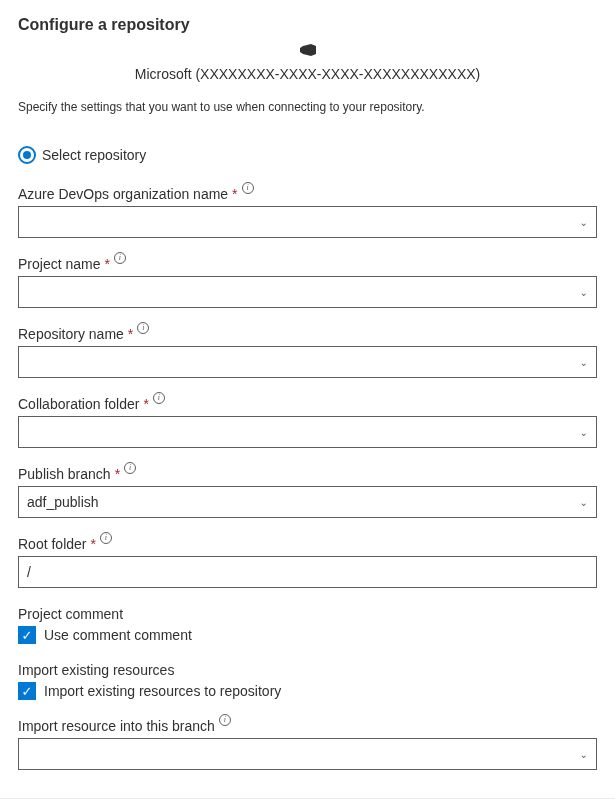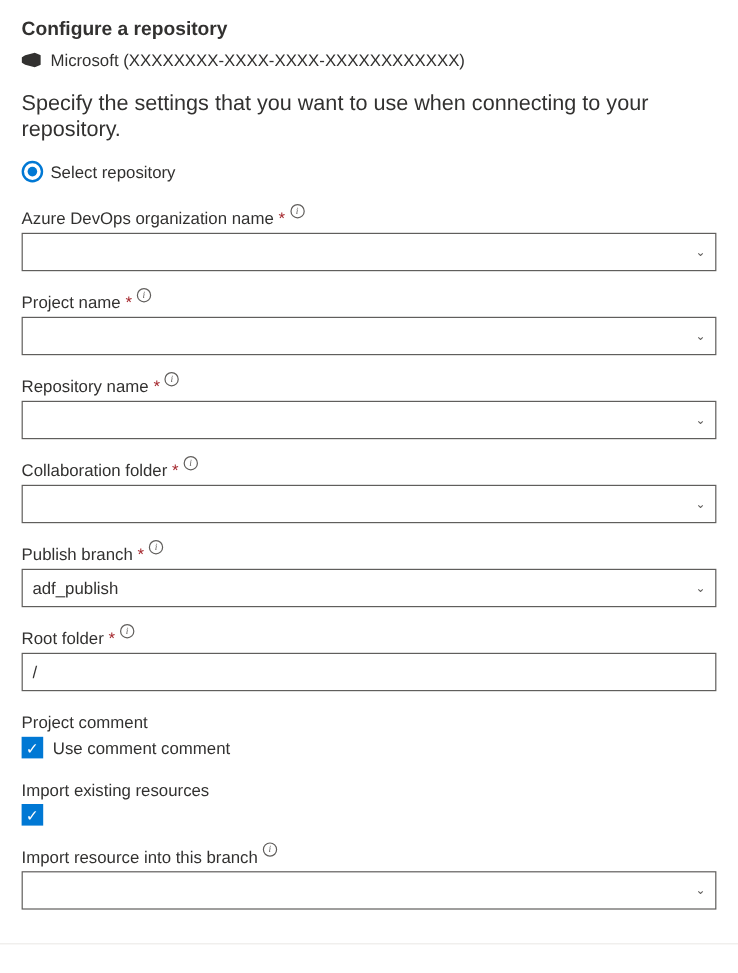--- a/index.html
+++ b/index.html
@@ -15,25 +15,26 @@
     h1 {
       font-size: 16px;
       font-weight: 600;
       margin: 0 0 8px 0;
     }
     .org-row {
       display: flex;
       align-items: center;
       gap: 8px;
       margin-bottom: 18px;
+      flex-direction: column;
     }
     .org-icon svg { display: block; }
     .description {
-      margin-bottom: 16px;
-      font-size: 18px;
+      margin-bottom: 32px;
+      font-size: 12px;
     }
     .radio-group {
       display: flex;
       gap: 20px;
       margin-bottom: 22px;
     }
     .radio-item {
       display: flex;
       align-items: center;
       gap: 6px;
@@ -234,20 +235,21 @@
 
 <div class="section-header">Project comment</div>
 <div class="checkbox-row">
   <div class="checkbox">✓</div>
   <span>Use comment comment</span>
 </div>
 
 <div class="section-header">Import existing resources</div>
 <div class="checkbox-row">
   <div class="checkbox">✓</div>
+  <span>Import existing resources to repository</span>
 </div>
 
 <div class="field">
   <div class="field-label">
     <span>Import resource into this branch</span>
     <span class="info-icon">i</span>
   </div>
   <div class="dropdown">
     <span></span>
     <span class="chevron">⌄</span>

